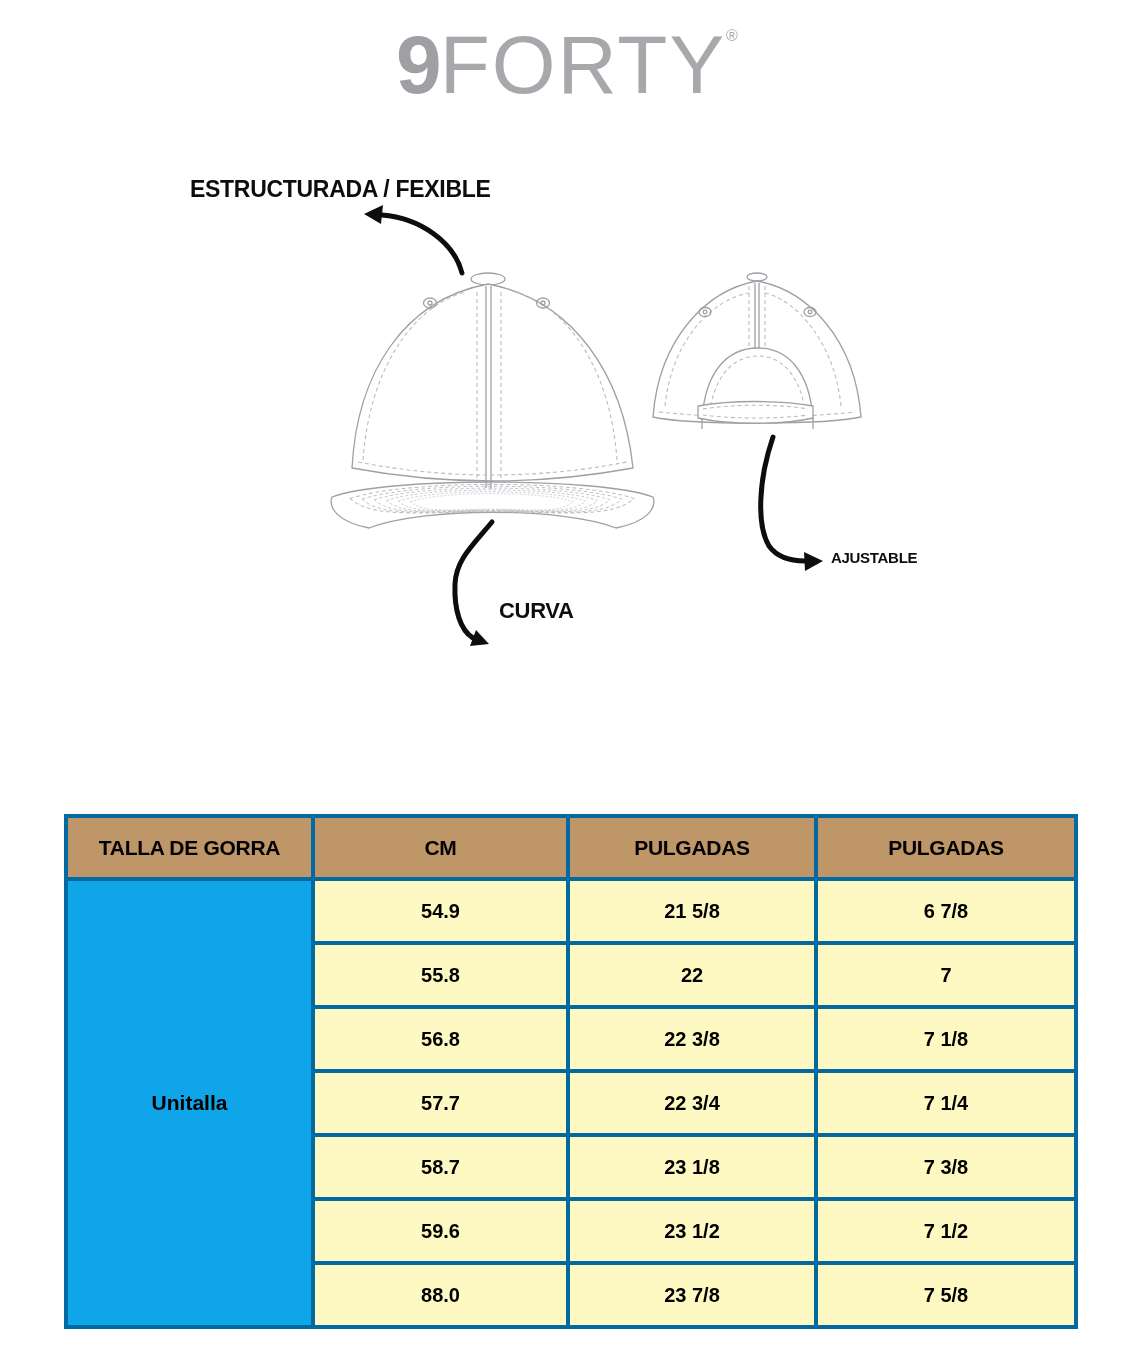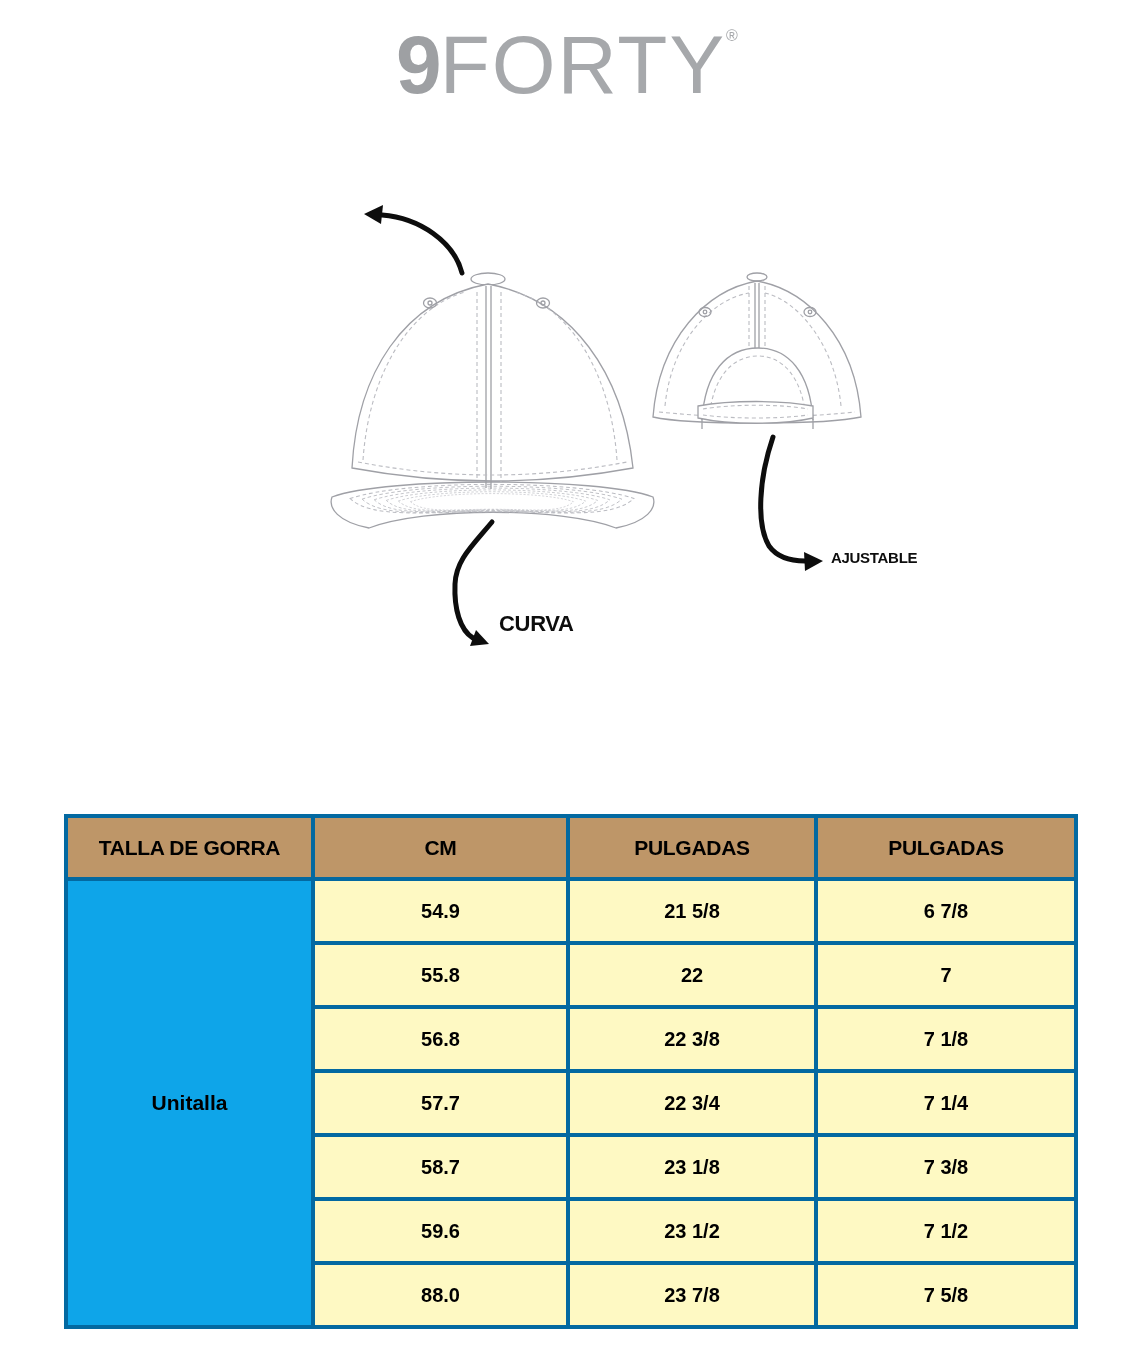--- a/index.html
+++ b/index.html
@@ -10,21 +10,21 @@
   
   .logo{position:absolute;top:24px;left:0;width:100%;text-align:center;white-space:nowrap;
         color:#9EA0A3;line-height:1;}
   .logo-number{font-size:82px;font-weight:bold;letter-spacing:-2px;}
   .logo-word{font-size:82px;font-weight:normal;letter-spacing:2px;color:#A6A8AB;}
   .logo-reg{font-size:16px;vertical-align:52px;color:#A6A8AB;}
   
   .anno{position:absolute;font-weight:bold;color:#0d0d0d;letter-spacing:-0.3px;white-space:nowrap;}
   #anno-structured{left:190px;top:176px;font-size:23px;}
   #anno-adjustable{left:831px;top:549px;font-size:15px;}
-  #anno-curve{left:499px;top:611px;font-size:22px;}
+  #anno-curve{left:499px;top:598px;font-size:22px;}
   .arrow-svg{position:absolute;overflow:visible;}
   .arrow-path{fill:none;stroke:#0d0d0d;stroke-width:5;stroke-linecap:round;}
   .arrow-head{fill:#0d0d0d;stroke:none;}
   
   .sketch{position:absolute;}
   .sk{fill:#ffffff;stroke:#9FA0A6;stroke-width:1.3;}
   .skl{fill:none;stroke:#9FA0A6;stroke-width:1.3;}
   .skd{fill:none;stroke:#BBBCC2;stroke-width:1.1;stroke-dasharray:4 3;}
   
   table.size-table{
@@ -39,20 +39,21 @@
   .size-table td.val{height:60px;font-size:20px;background:#fef9c3;}
   .size-table td.size-label{background:#0ea5e9;font-size:21px;}
 </style>
 </head>
 <body>
 
 <div class="page">
 
   <div class="logo"><span class="logo-number">9</span><span class="logo-word">FORTY</span><span class="logo-reg">®</span></div>
 
+  <div class="anno" id="anno-structured">ESTRUCTURADA / FEXIBLE</div>
   <div class="anno" id="anno-adjustable">AJUSTABLE</div>
   <div class="anno" id="anno-curve">CURVA</div>
 
   <svg class="arrow-svg" style="left:350px;top:198px" width="125" height="85" viewBox="0 0 125 85">
     <path class="arrow-path" d="M112,75 C104,44 70,20 32,17"></path>
     <polygon class="arrow-head" points="14,16 33,7 31,26"></polygon>
   </svg>
 
   <svg class="arrow-svg" style="left:748px;top:428px" width="115" height="150" viewBox="0 0 115 150">
     <path class="arrow-path" d="M25,9 C11,50 8,96 21,118 C29,129 41,133 57,133"></path>

